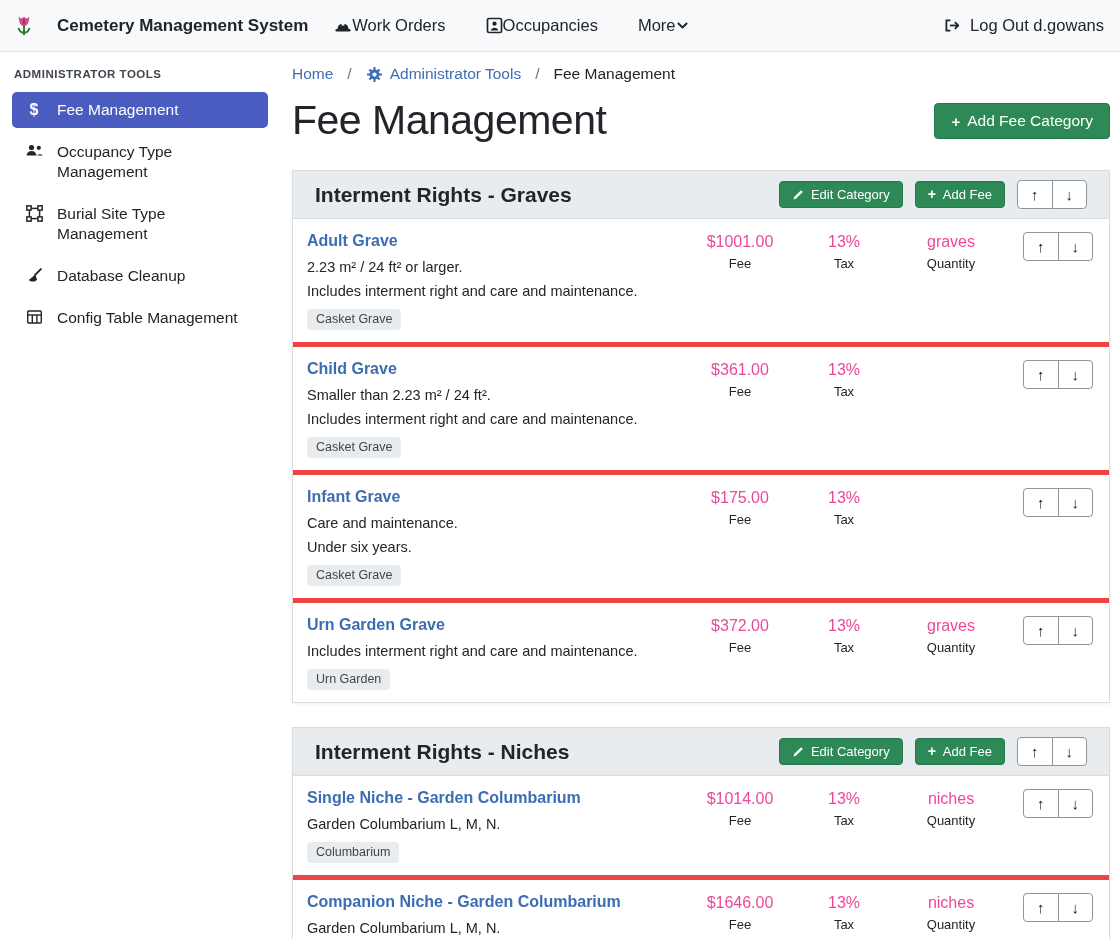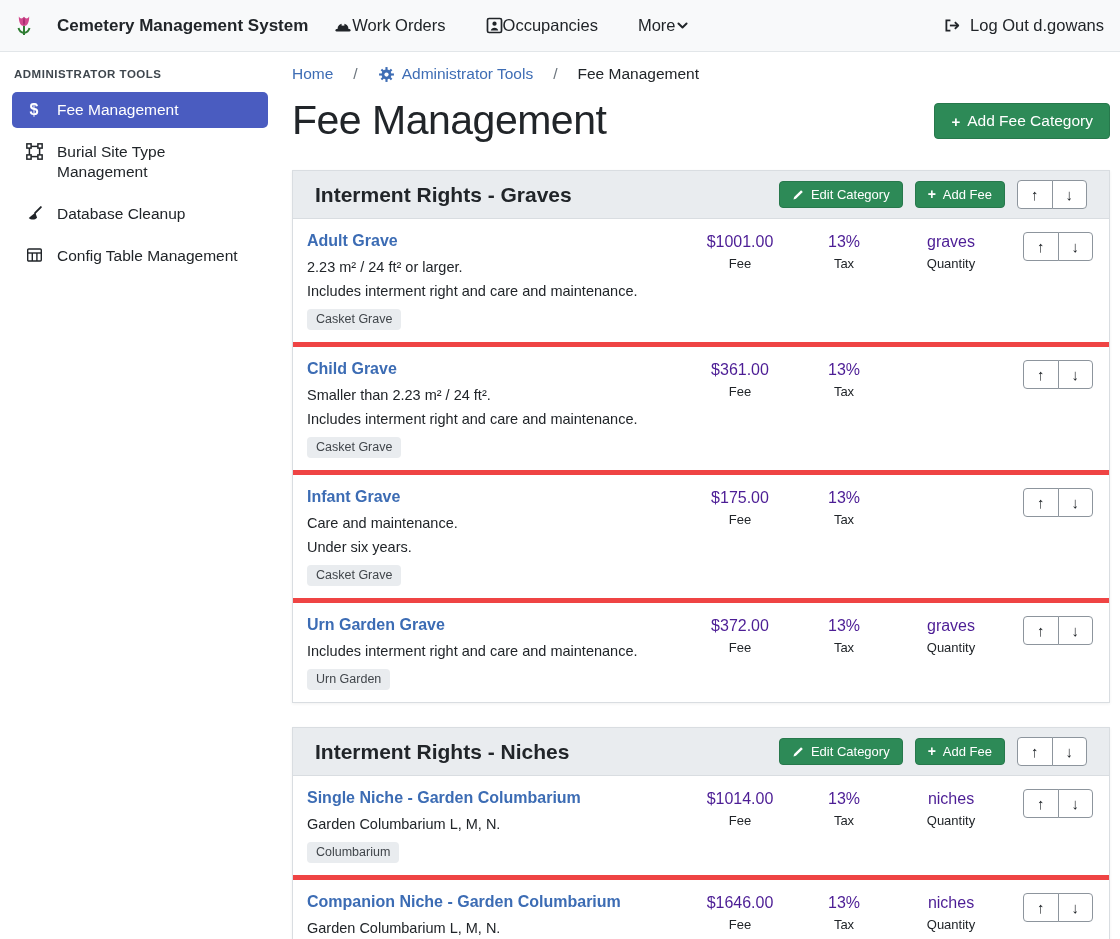--- a/index.html
+++ b/index.html
@@ -23,21 +23,21 @@
   .side-heading { font-size:11.5px; font-weight:700; letter-spacing:.5px; color:#3f474e;
     text-transform:uppercase; margin:2px 0 12px 2px; }
   .side-item { display:flex; align-items:flex-start; gap:13px; padding:8px 12px; border-radius:5px;
     font-size:15.5px; line-height:20px; color:#212529; cursor:pointer; margin-bottom:6px; }
   .side-item .side-icon { width:20px; flex:0 0 20px; display:flex; justify-content:center; margin-top:1px; }
   .side-item.active { background:#4a5cc0; color:#fff; font-weight:400; }
   .dollar-glyph { font-size:16px; font-weight:700; line-height:18px; }
 
   
   .main { position:absolute; top:52px; left:280px; right:0; bottom:0; padding:13px 10px 0 12px; overflow:hidden; }
-  .breadcrumb { display:flex; align-items:center; gap:20px; font-size:15.5px; margin-bottom:14px; }
+  .breadcrumb { display:flex; align-items:center; gap:14px; font-size:15.5px; margin-bottom:14px; }
   .breadcrumb a { color:#3e6db5; display:flex; align-items:center; gap:7px; }
   .breadcrumb .sep { color:#6c757d; }
   .bc-current { color:#212529; }
 
   .page-header { display:flex; align-items:flex-start; margin-bottom:26px; }
   h1.page-title { font-size:41px; font-weight:400; letter-spacing:-0.5px; color:#212529; flex:1; }
   .btn { border-radius:4px; cursor:pointer; display:inline-flex; align-items:center; gap:7px;
     font-family:inherit; }
   .btn-green { background:#2d8a57; border:1px solid #27784c; color:#fff; }
   .btn-lg { font-size:15.5px; padding:8px 16px; margin-top:6px; }
@@ -63,21 +63,21 @@
   .fee-row:last-child { border-bottom:none; }
   .fee-main { flex:1; padding-right:10px; }
   .fee-name { color:#3c6cb4; font-weight:700; font-size:16px; display:inline-block; margin-bottom:4px; }
   .fee-desc { font-size:14.5px; color:#212529; margin-top:3px; line-height:21px; }
   .tag-row { margin-top:7px; }
   .fee-tag { display:inline-block; background:#e9ecef; color:#41464b; font-size:12.5px;
     padding:3px 9px; border-radius:4px; line-height:15px; }
   .col { width:110px; text-align:center; padding-top:1px; }
   .col-tax { width:98px; }
   .col-qty { width:116px; }
-  .col-value { font-size:16px; color:#4c1d95; }
+  .col-value { font-size:16px; color:#ec4899; }
   .col-label { font-size:13px; color:#212529; margin-top:5px; }
   .row-arrows { margin-left:14px; }
 
   svg { display:block; }
 </style>
 </head>
 <body>
 
 <div class="navbar">
   <div class="brand">
@@ -135,20 +135,31 @@
 </div>
 
 <div class="sidebar">
   <div class="side-heading">Administrator Tools</div>
 
   <div class="side-item active">
     <span class="side-icon dollar-glyph">$</span>
     <span>Fee Management</span>
   </div>
 
+  <div class="side-item">
+    <span class="side-icon">
+      <svg width="19" height="15" viewBox="0 0 19 15">
+        <circle cx="6.5" cy="4.5" r="2.6" fill="#212529"></circle>
+        <path d="M1.5 12.5 a5 4.4 0 0 1 10 0 Z" fill="#212529"></path>
+        <circle cx="13.8" cy="4.8" r="2.1" fill="#212529"></circle>
+        <path d="M12 12.5 a4 3.6 0 0 1 6 0 Z" fill="#212529"></path>
+      </svg>
+    </span>
+    <span>Occupancy Type Management</span>
+  </div>
 
   <div class="side-item">
     <span class="side-icon">
       <svg width="17" height="17" viewBox="0 0 16 16">
         <rect x="3.2" y="3.2" width="9.6" height="9.6" fill="none" stroke="#212529" stroke-width="1.4"></rect>
         <rect x="0.8" y="0.8" width="4" height="4" fill="#fff" stroke="#212529" stroke-width="1.4"></rect>
         <rect x="11.2" y="0.8" width="4" height="4" fill="#fff" stroke="#212529" stroke-width="1.4"></rect>
         <rect x="0.8" y="11.2" width="4" height="4" fill="#fff" stroke="#212529" stroke-width="1.4"></rect>
         <rect x="11.2" y="11.2" width="4" height="4" fill="#fff" stroke="#212529" stroke-width="1.4"></rect>
       </svg>

